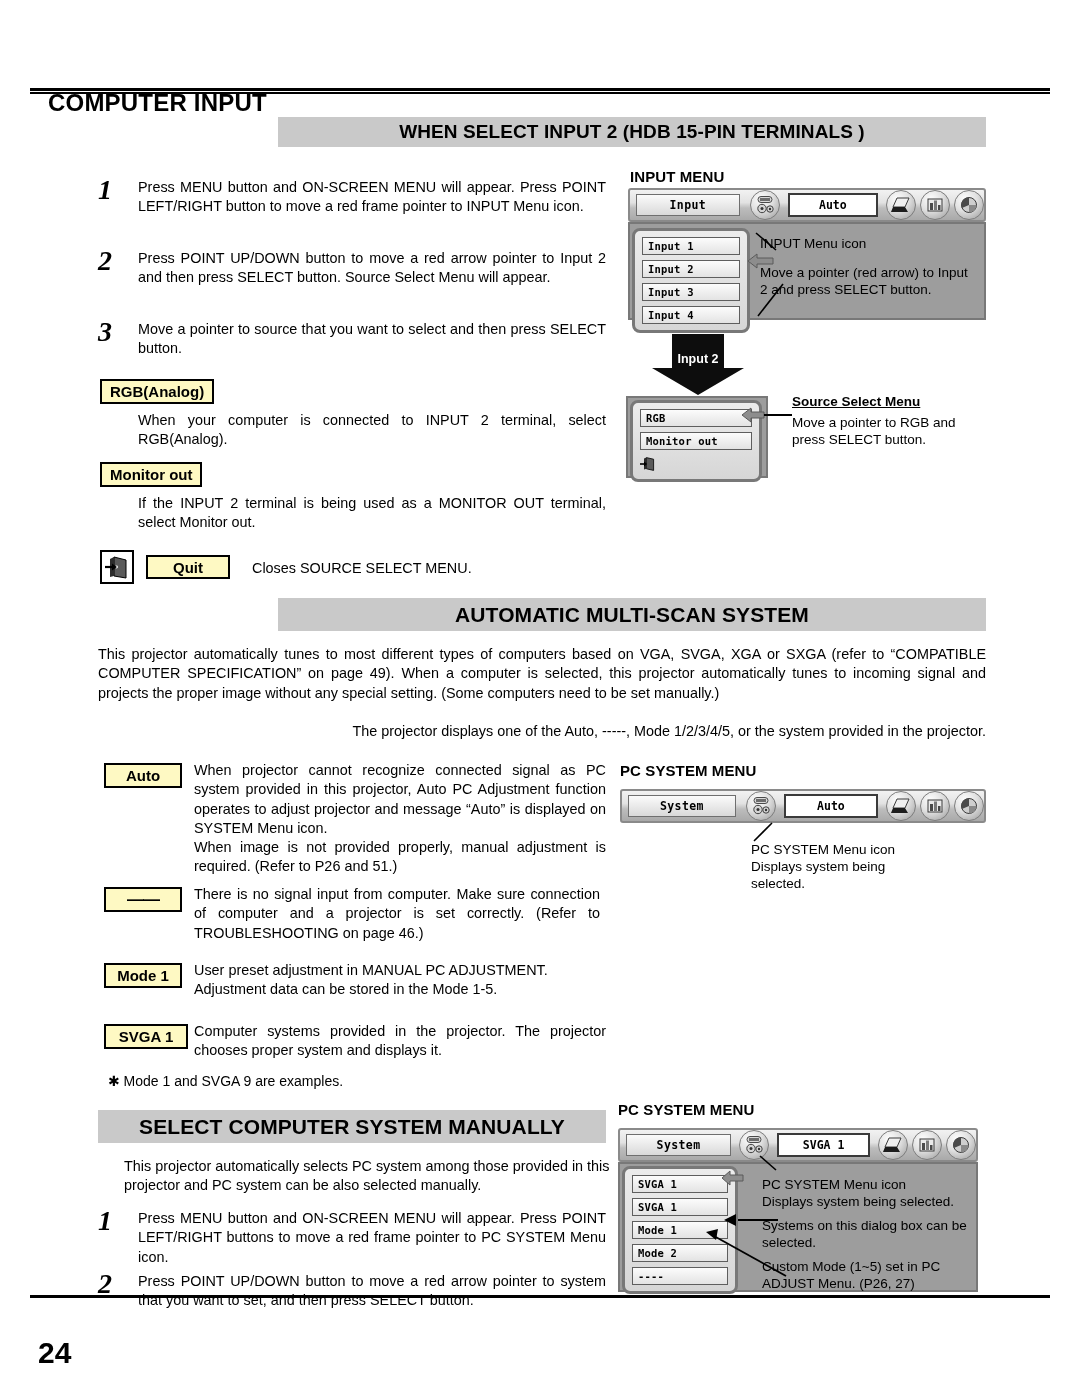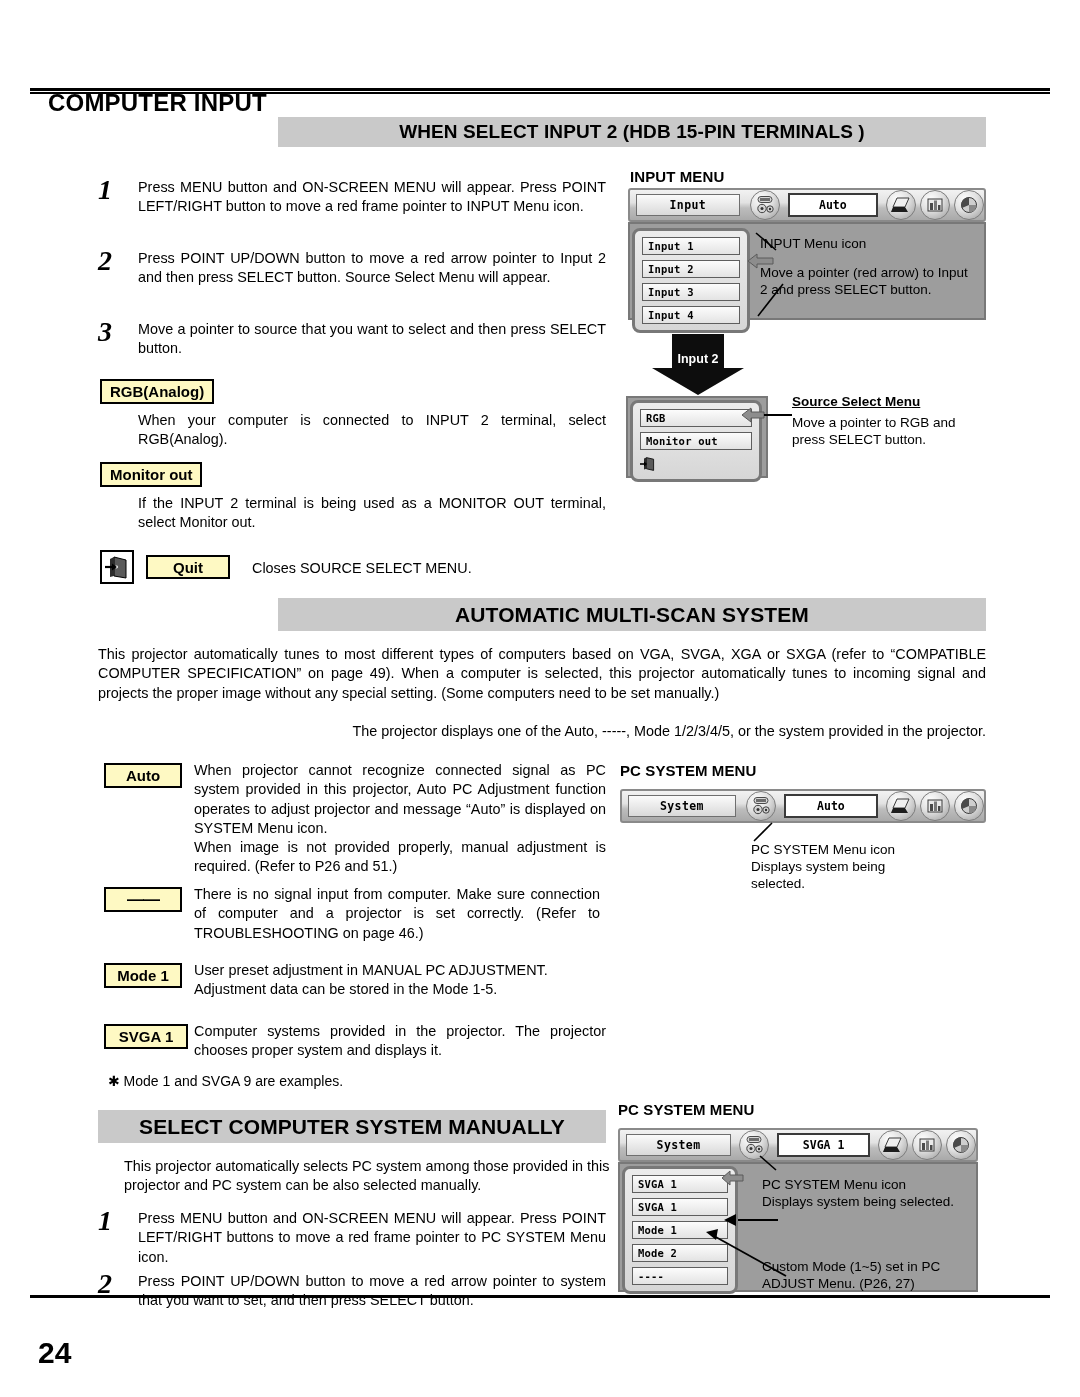--- a/index.html
+++ b/index.html
@@ -397,18 +397,19 @@
   <svg class="anno" style="left:618px; top:1128px;" width="362" height="170">
     <line x1="158" y1="42" x2="142" y2="28" stroke="#000" stroke-width="1.6"></line>
     <line x1="160" y1="92" x2="120" y2="92" stroke="#000" stroke-width="1.8"></line>
     <polygon points="118,86 106,92 118,98" fill="#000"></polygon>
     <line x1="168" y1="148" x2="96" y2="108" stroke="#000" stroke-width="1.8"></line>
     <polygon points="100,101 88,104 98,112" fill="#000"></polygon>
   </svg>
 
   <div class="callout" style="left:762px; top:1176px; width:218px; white-space:pre-line;">PC SYSTEM Menu icon
 Displays system being selected.</div>
+  <div class="callout" style="left:762px; top:1217px; width:214px;">Systems on this dialog box can be selected.</div>
   <div class="callout" style="left:762px; top:1258px; width:214px;">Custom Mode (1~5) set in PC ADJUST Menu.  (P26, 27)</div>
 
   <div class="foot-rule2"></div>
   <div class="page-num">24</div>
 
 </div>
 
 </body></html>

